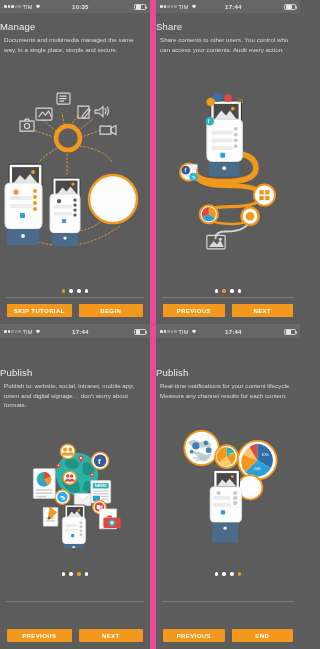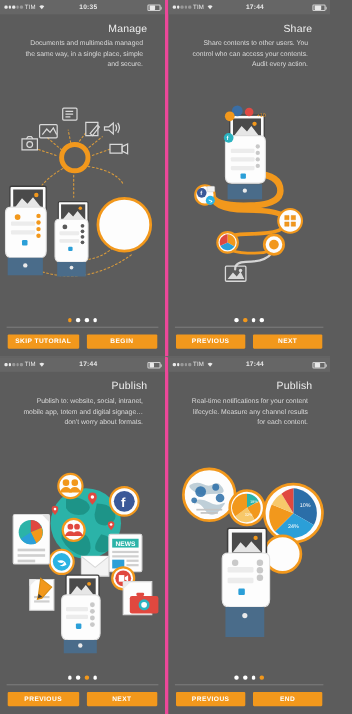--- a/index.html
+++ b/index.html
@@ -19,22 +19,22 @@
   }
   .panel{
     position:relative;
     width:150px;
     background:#5c5c5c;
     display:flex;
     flex-direction:column;
     overflow:hidden;
   }
   .panel.row1{ height:324px; }
-  .panel.row2{ height:325px; }
-  .panel.right{ border-left:3px solid #ec4899; }
+  .panel.row2{ height:325px;gap:21px; }
+  .panel.right{ border-left:6px solid #ec4899; }
   .panel.row2{ border-top:1px solid #6a6a6a; }
 
   
   .statusbar{
     height:13px;
     display:flex;
     align-items:center;
     padding:0 4px;
     font-size:5.5px;
     letter-spacing:.2px;
@@ -55,21 +55,21 @@
     width:12px; height:6px; border:.7px solid #cfcfcf; border-radius:1.2px;
     position:relative; display:flex; align-items:center;
   }
   .batt::after{
     content:""; position:absolute; right:-2px; top:1.6px;
     width:1.2px; height:2.6px; background:#cfcfcf; border-radius:0 1px 1px 0;
   }
   .batt b{ display:block; height:4px; margin:0 .6px; background:#e9e9e9; border-radius:.5px; }
 
   
-  .head{ padding:8px 16px 2px; text-align:right; flex:none; }
+  .head{ padding:8px 0 2px; text-align:left; flex:none; }
   .title{ font-size:9.5px; font-weight:normal; color:#efefef; margin-bottom:3px; letter-spacing:.2px; }
   .desc{ font-size:6.2px; line-height:1.55; color:#dadada; padding:0 4px; }
 
   
   .art{ flex:1; position:relative; }
   .art svg{ position:absolute; inset:0; width:100%; height:100%; display:block; }
 
   
   .pager{ display:flex; justify-content:center; gap:4px; padding:3px 0 4px; flex:none; }
   .pager i{ width:3.6px; height:3.6px; border-radius:50%; background:#ffffff; display:block; }

